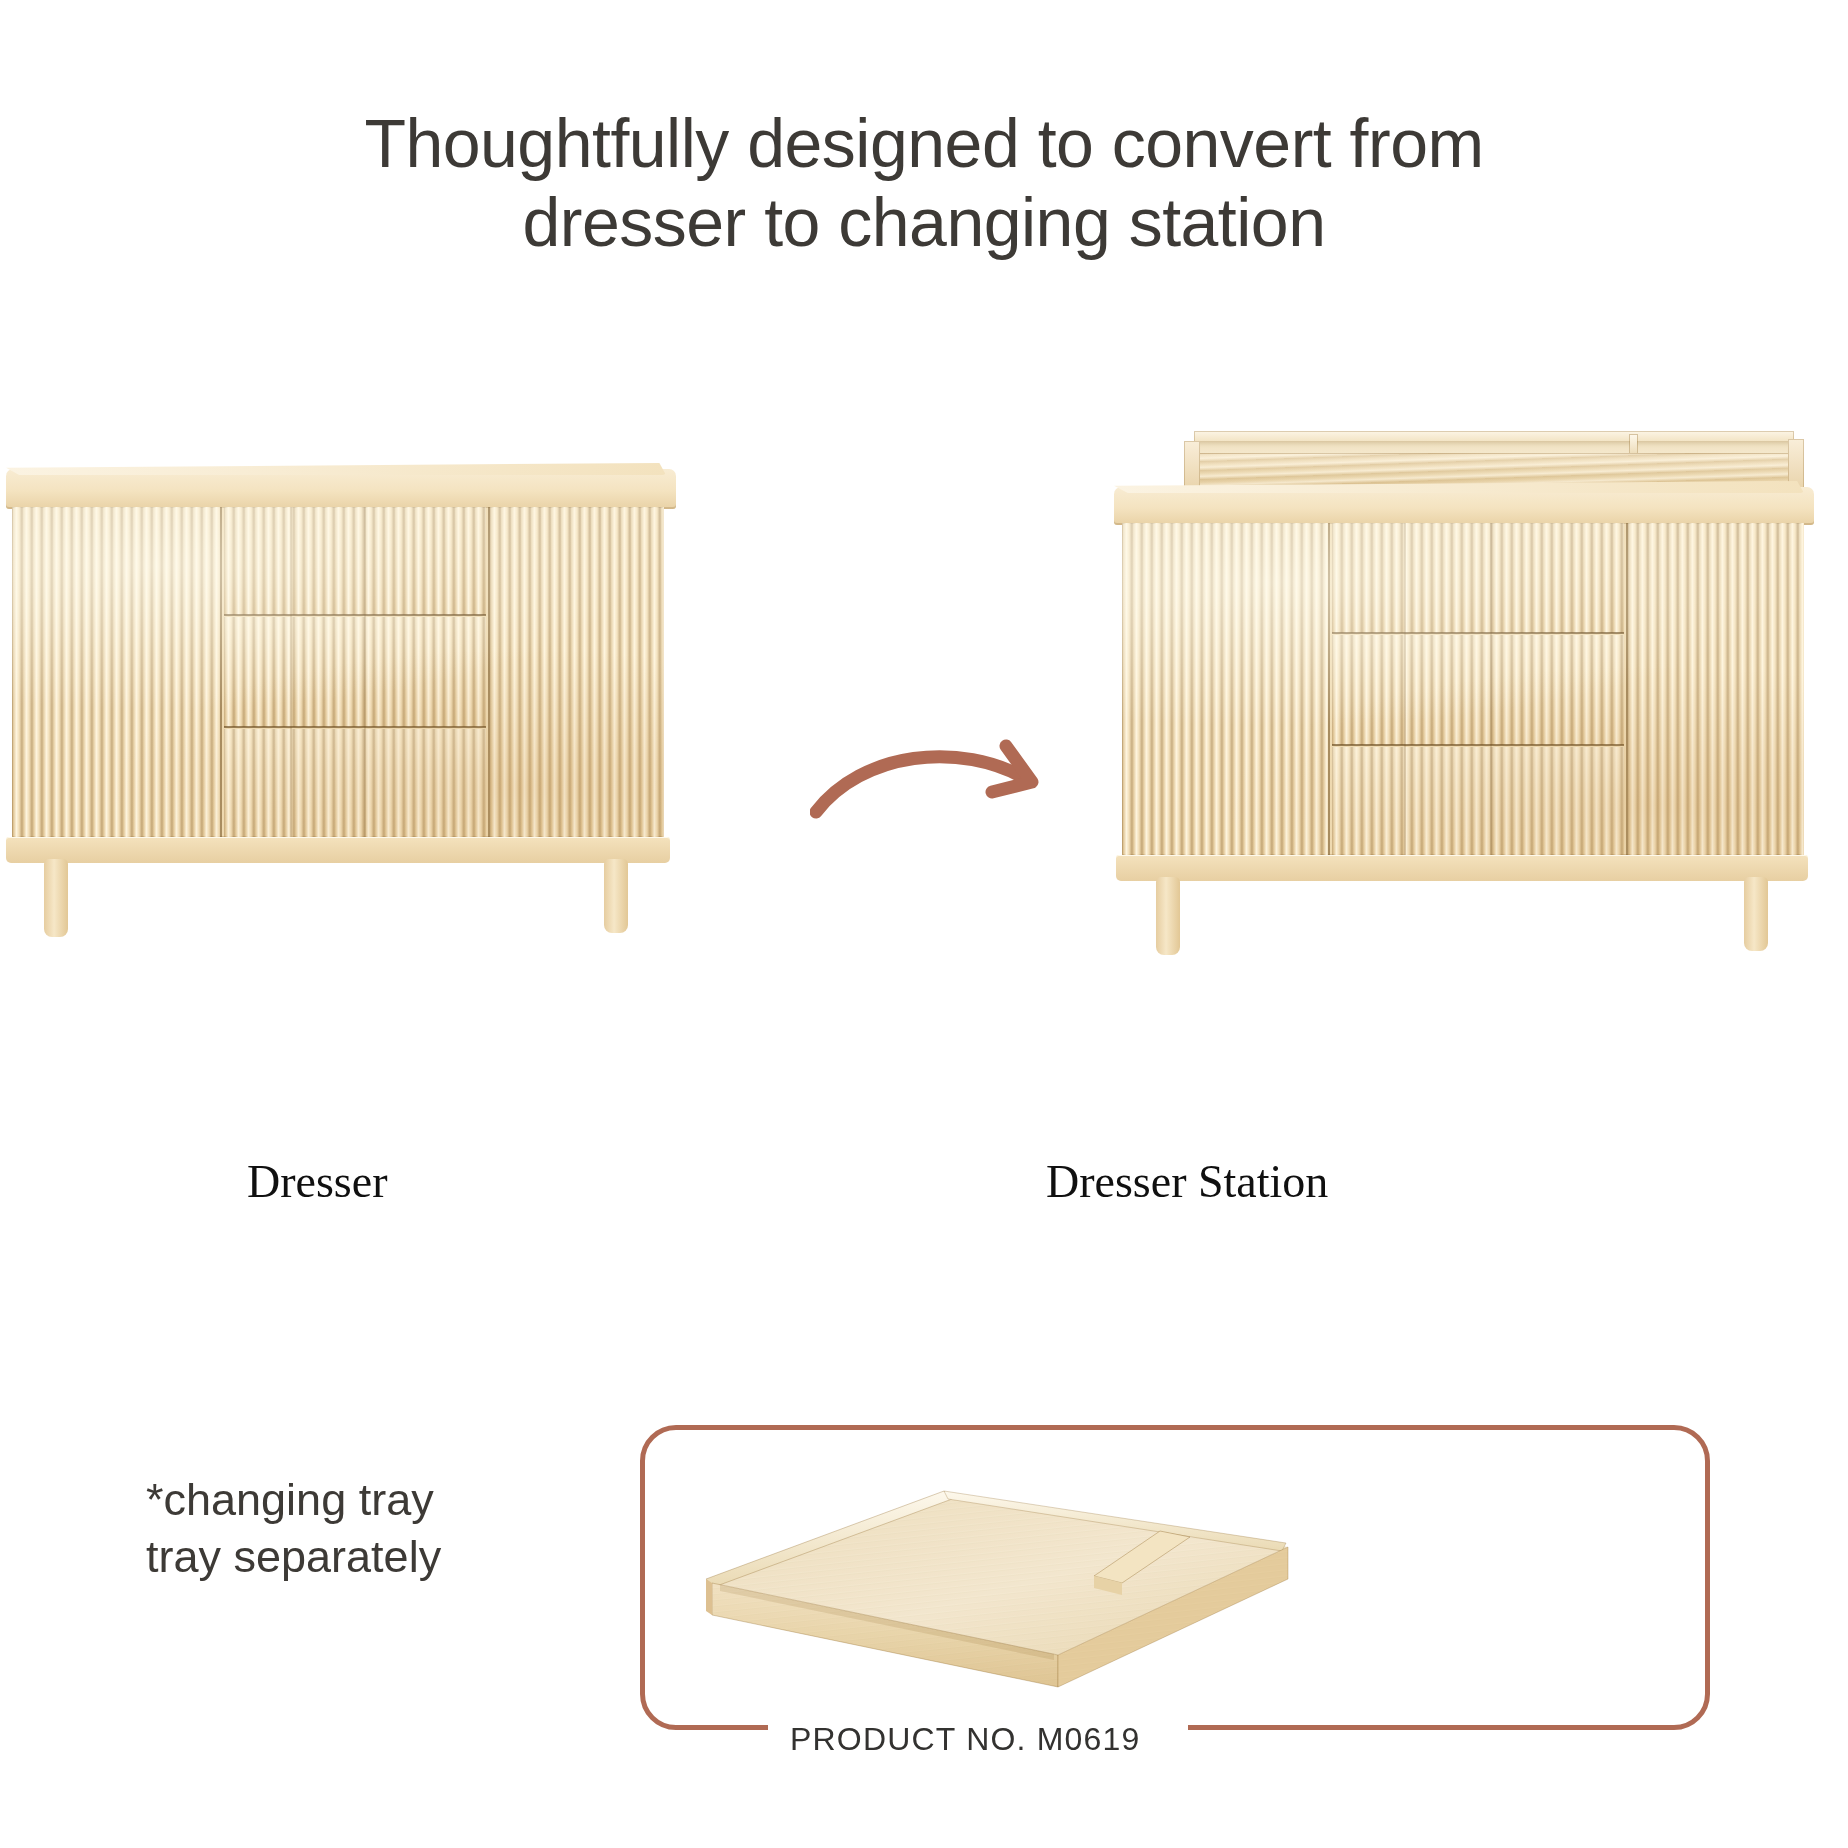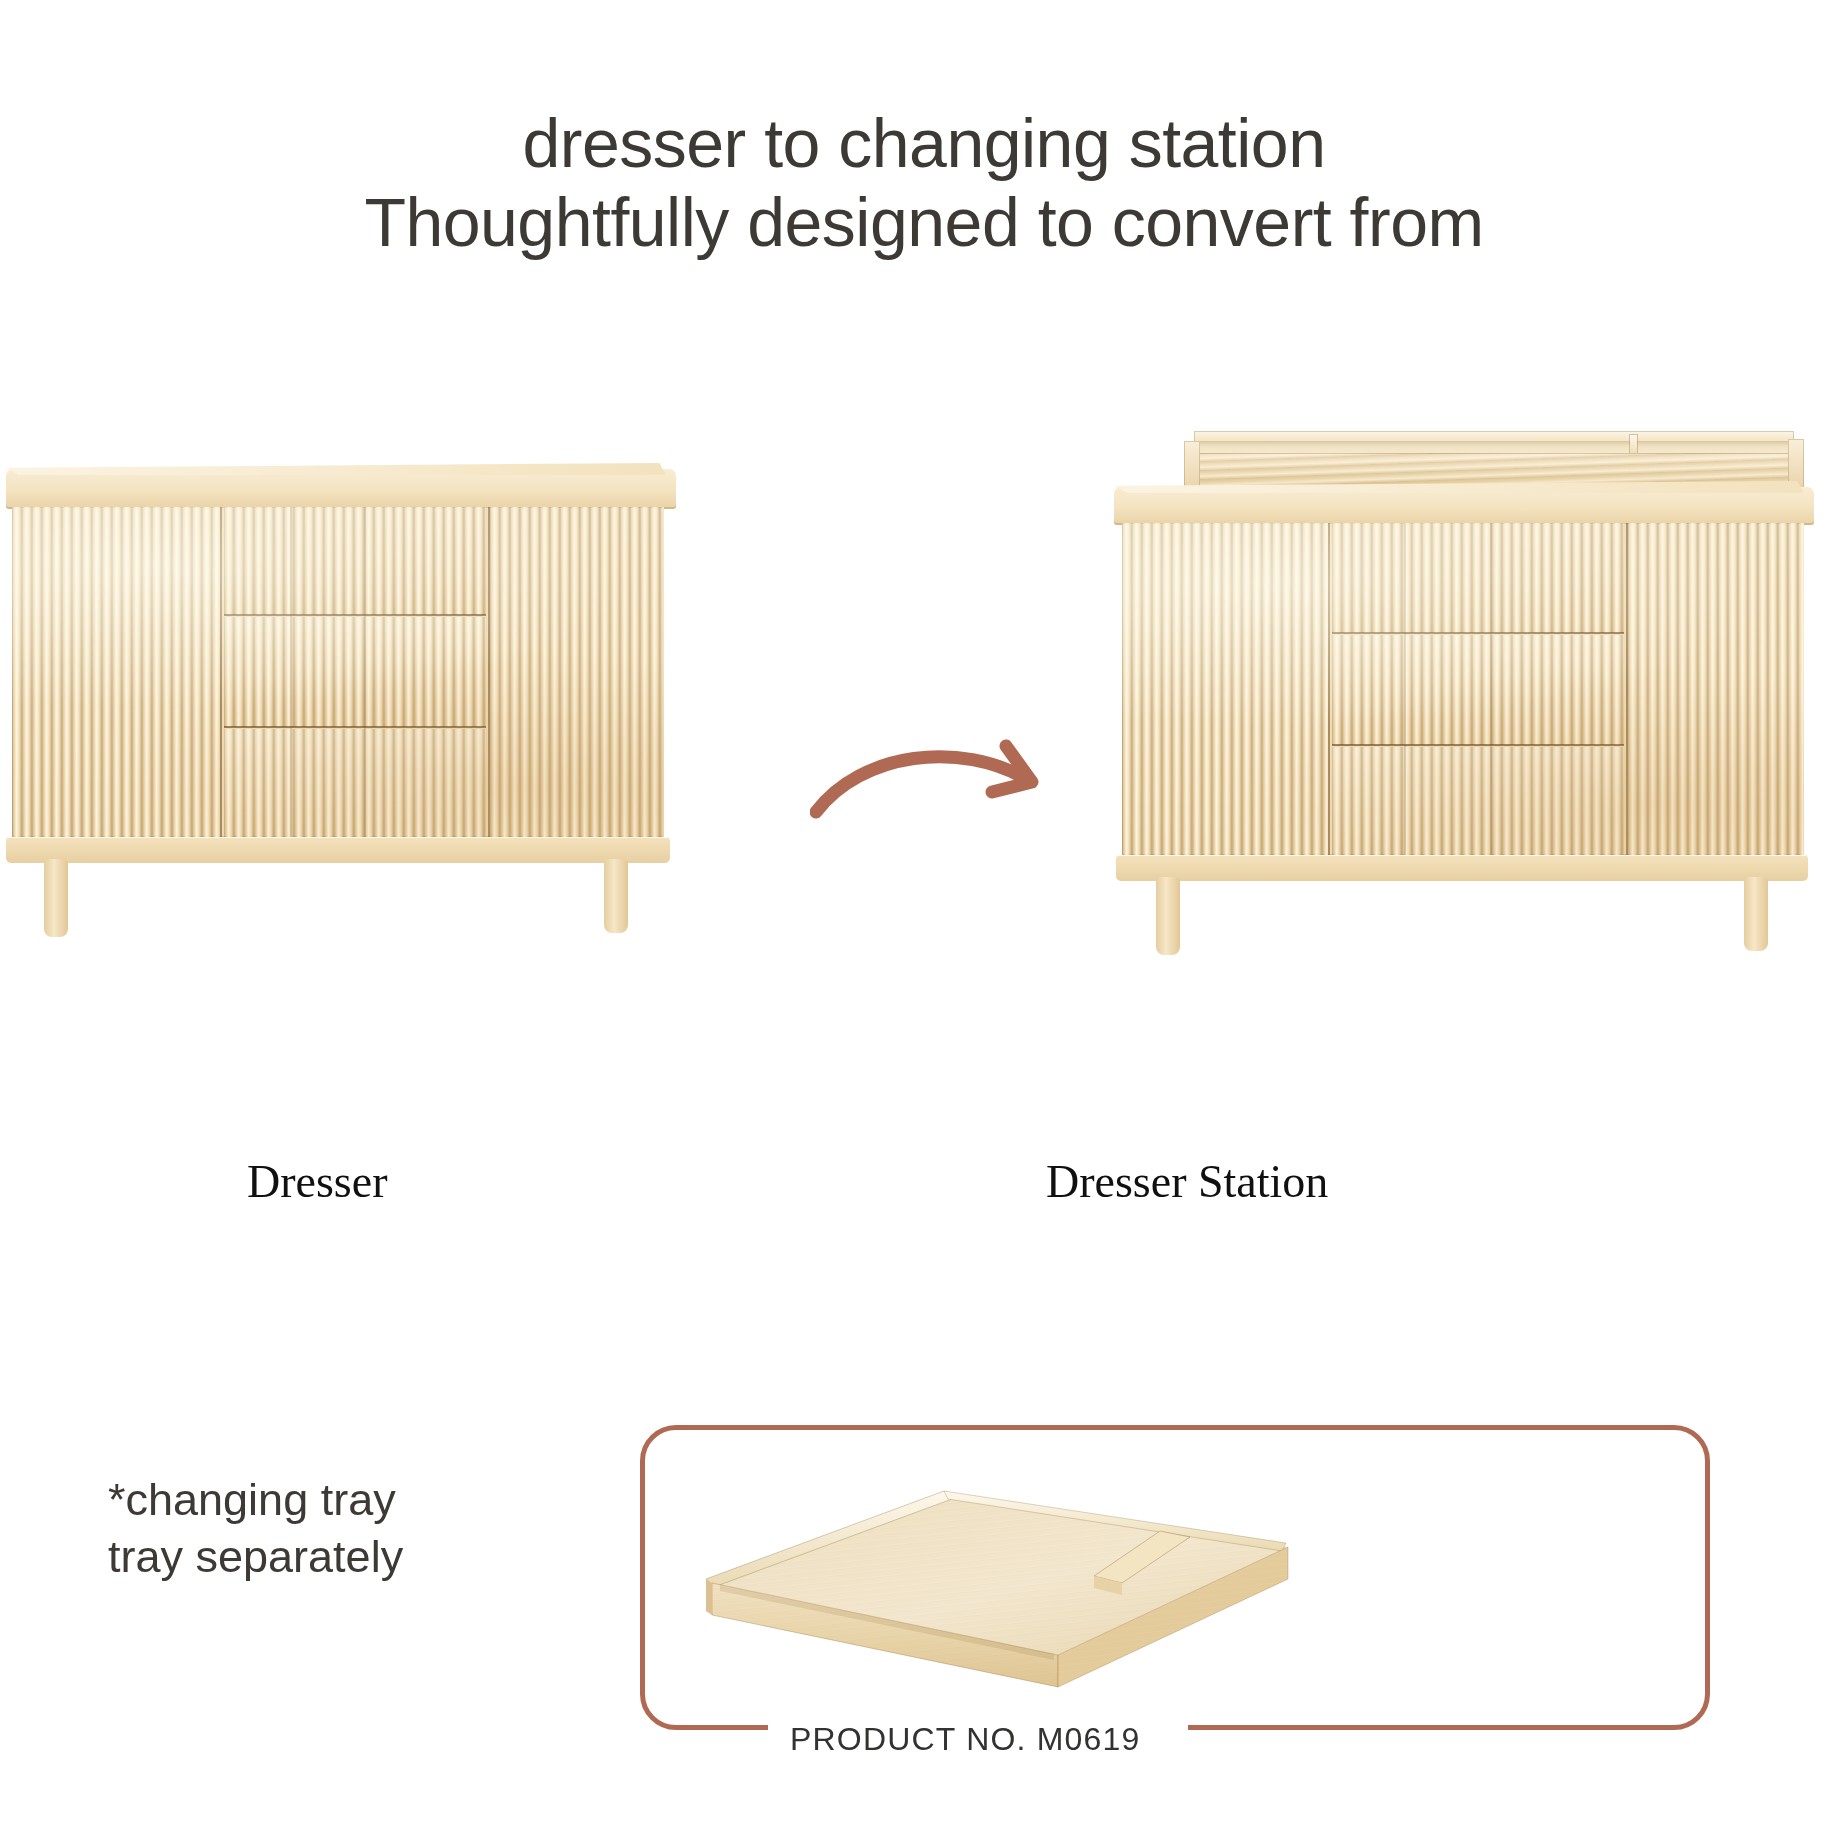--- a/index.html
+++ b/index.html
@@ -107,21 +107,21 @@
 
   
   #footnote {
     position:absolute;
     left:108px; top:1472px;
     color:#3d3a36;
     font-size:45px;
     line-height:1.26;
     white-space:nowrap;
   }
-  #footnote .ln { display:block; }
+  #footnote .ln { display:block;margin-left:38px; }
 
   
   #callout {
     position:absolute;
     left:640px; top:1425px;
     width:1070px; height:305px;
   }
   .co-border {
     position:absolute; inset:0;
     border:5px solid #b06a54;
@@ -144,22 +144,22 @@
 
   
   #traypic { position:absolute; left:690px; top:1455px; width:600px; height:240px; }
 </style>
 </head>
 <body>
 
 <div class="stage">
 
   <div id="headline">
+    <span class="ln">Thoughtfully designed to convert from</span>
     <span class="ln">dresser to changing station</span>
-    <span class="ln">Thoughtfully designed to convert from</span>
   </div>
 
   <div class="unit" id="dresser-unit" style="left:0px; top:455px; width:690px; height:520px;">
 
     <div class="cab-top" style="left:6px; top:14px; width:670px; height:40px;
          background:linear-gradient(180deg,#f8ecd3 0%,#f4e3c0 55%,#e9d2a6 100%);"></div>
 
     <div style="position:absolute; left:6px; top:8px; width:660px; height:12px;
          background:linear-gradient(100deg,#fbf3e2,#f3e2be);
          clip-path:polygon(2% 100%, 0% 40%, 99% 0%, 100% 100%); border-radius:4px;"></div>

